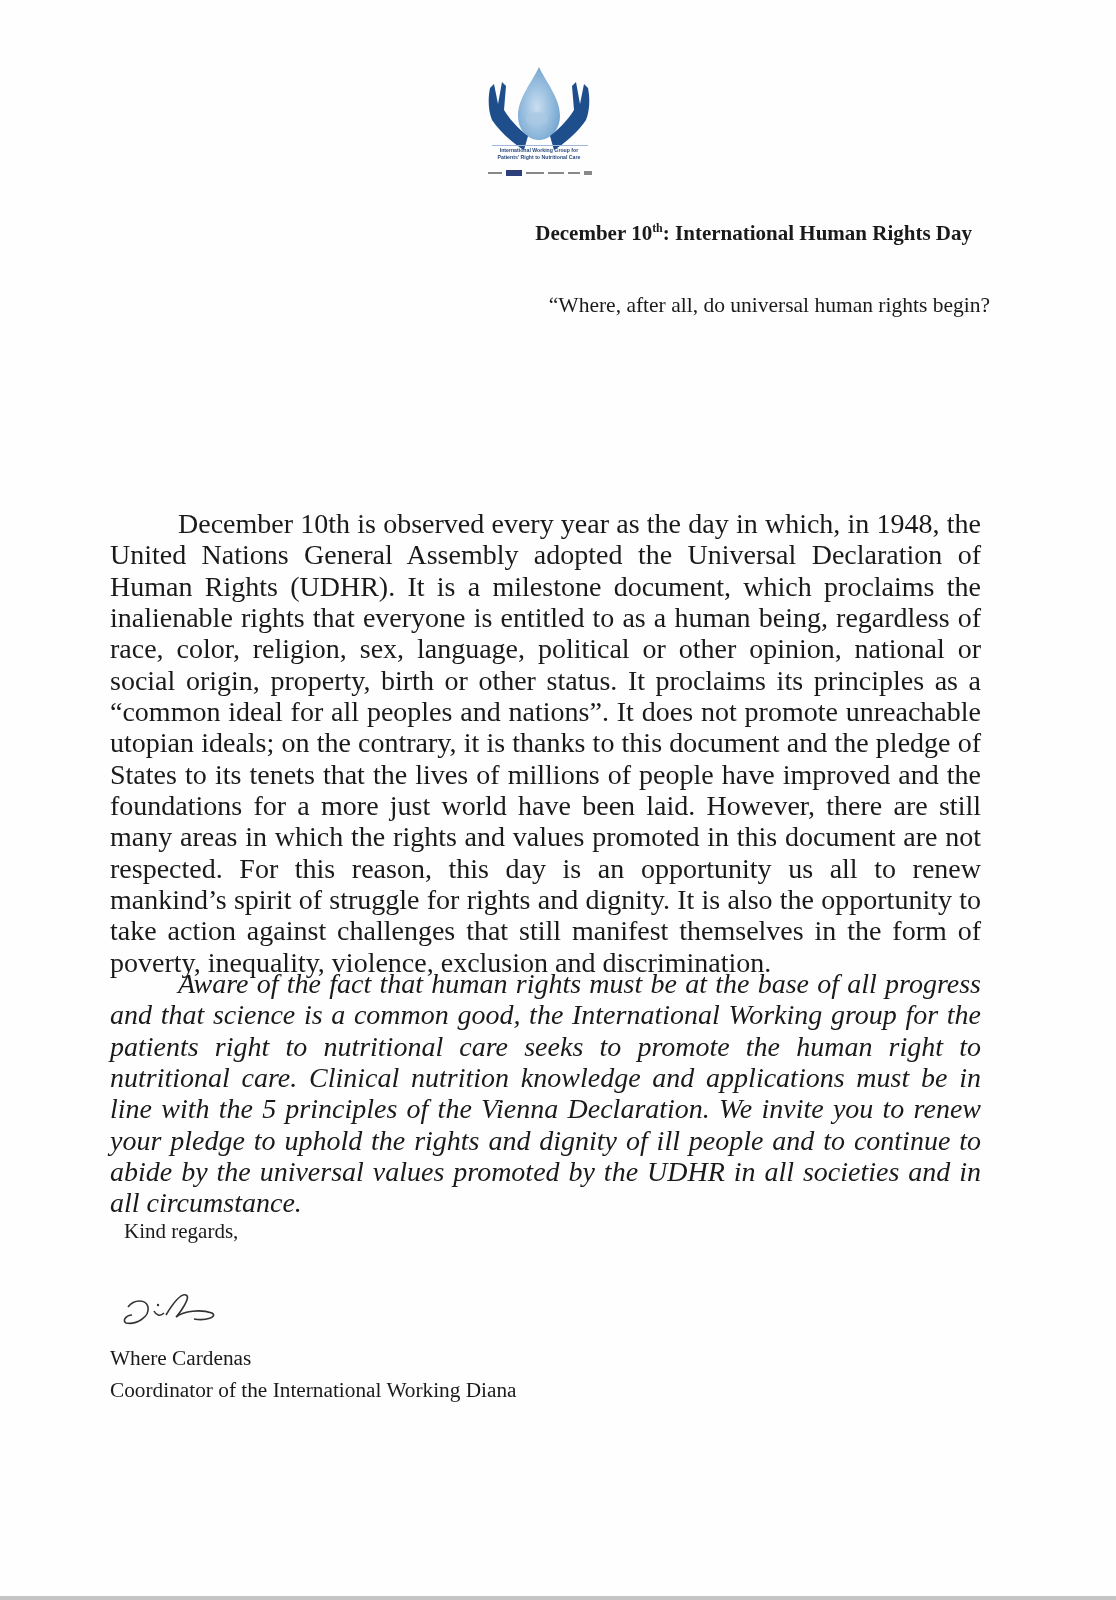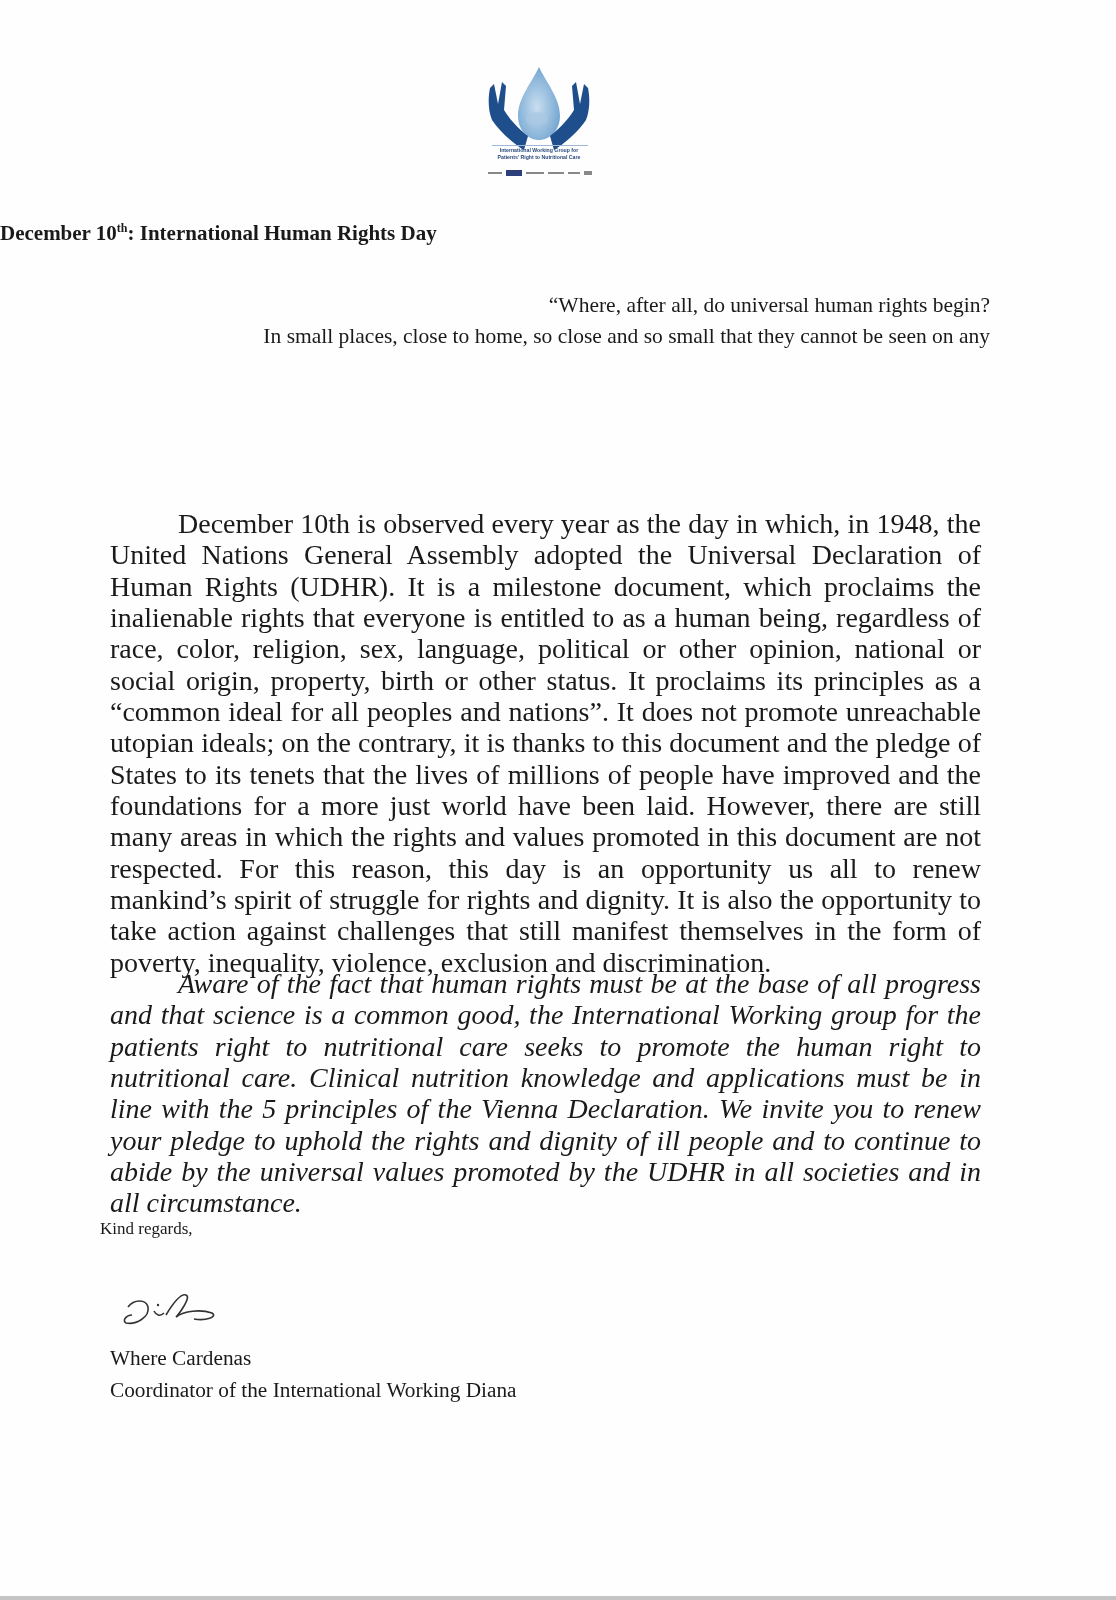--- a/index.html
+++ b/index.html
@@ -17,39 +17,39 @@
     text-align: center; font-family: "Liberation Sans", sans-serif;
     font-size: 5.2px; font-weight: bold; color: #2a4a7c; line-height: 7px;
   }
   .logo-rule { position: absolute; left: 492px; top: 145px; width: 96px; height: 1px; background: #9fb8d8; }
   .partners { position: absolute; left: 488px; top: 170px; width: 104px; height: 6px; display: flex; align-items: center; justify-content: space-between; }
   .partners span { display: inline-block; height: 2px; background: #888; }
   .partners .p2 { height: 6px; width: 16px; background: #2d3f7a; }
 
   .title {
     position: absolute; left: 0; width: 972px; top: 221px;
-    text-align: left; font-weight: bold; font-size: 21px;
+    text-align: right; font-weight: bold; font-size: 21px;
   }
   .title sup { font-size: 12px; vertical-align: 8px; line-height: 0; }
 
   .quote {
     position: absolute; left: 100px; width: 890px; top: 290px;
     text-align: right; font-size: 21.5px; line-height: 31.2px;
   }
   .quote .author { font-weight: bold; }
 
   .para {
     position: absolute; left: 110px; width: 871px;
     text-align: justify; font-size: 28px; line-height: 31.35px;
     text-indent: 68px;
   }
   .p1 { top: 508px; }
   .p2 { top: 968px; font-style: italic; }
 
-  .closing { position: absolute; left: 100px; top: 1219px; font-size: 17px; }
+  .closing { position: absolute; left: 124px; top: 1219px; font-size: 21px; }
   .signature { position: absolute; left: 120px; top: 1285px; width: 110px; height: 50px; }
   .signer { position: absolute; left: 110px; top: 1342px; font-size: 21.3px; line-height: 32px; }
 
   .bottom-strip { position: absolute; left: 0; top: 1596px; width: 1116px; height: 4px; background: #c4c4c4; }
 </style>
 </head>
 <body>
 
 <div class="page">
 
@@ -76,21 +76,20 @@
     <span style="width:18px"></span>
     <span style="width:16px"></span>
     <span style="width:12px"></span>
     <span style="width:8px;height:4px"></span>
   </div>
 
   <div class="title"><span>December 10</span><sup>th</sup><span>: International Human Rights Day</span></div>
 
   <div class="quote">
     <div>“Where, after all, do universal human rights begin?</div>
-    <div>In small places, close to home, so close and so small that they cannot be seen on any</div>
   </div>
 
   <p class="para p1" style="margin:0">December 10th is observed every year as the day in which, in 1948, the United Nations General Assembly adopted the Universal Declaration of Human Rights (UDHR). It is a milestone document, which proclaims the inalienable rights that everyone is entitled to as a human being, regardless of race, color, religion, sex, language, political or other opinion, national or social origin, property, birth or other status. It proclaims its principles as a “common ideal for all peoples and nations”. It does not promote unreachable utopian ideals; on the contrary, it is thanks to this document and the pledge of States to its tenets that the lives of millions of people have improved and the foundations for a more just world have been laid. However, there are still many areas in which the rights and values promoted in this document are not respected. For this reason, this day is an opportunity us all to renew mankind’s spirit of struggle for rights and dignity. It is also the opportunity to take action against challenges that still manifest themselves in the form of poverty, inequality, violence, exclusion and discrimination.</p>
   <p class="para p2" style="margin:0">Aware of the fact that human rights must be at the base of all progress and that science is a common good, the International Working group for the patients right to nutritional care seeks to promote the human right to nutritional care. Clinical nutrition knowledge and applications must be in line with the 5 principles of the Vienna Declaration. We invite you to renew your pledge to uphold the rights and dignity of ill people and to continue to abide by the universal values promoted by the UDHR in all societies and in all circumstance.</p>
 
   <div class="closing">Kind regards,</div>
 
   <svg class="signature" viewBox="0 0 110 50">
     <path d="M8 22 C14 14 26 14 28 22 C30 32 16 40 6 38 C2 36 6 30 12 30" fill="none" stroke="#333" stroke-width="1.6"></path>
     <path d="M34 26 C36 30 40 32 44 28" fill="none" stroke="#333" stroke-width="1.6"></path>

